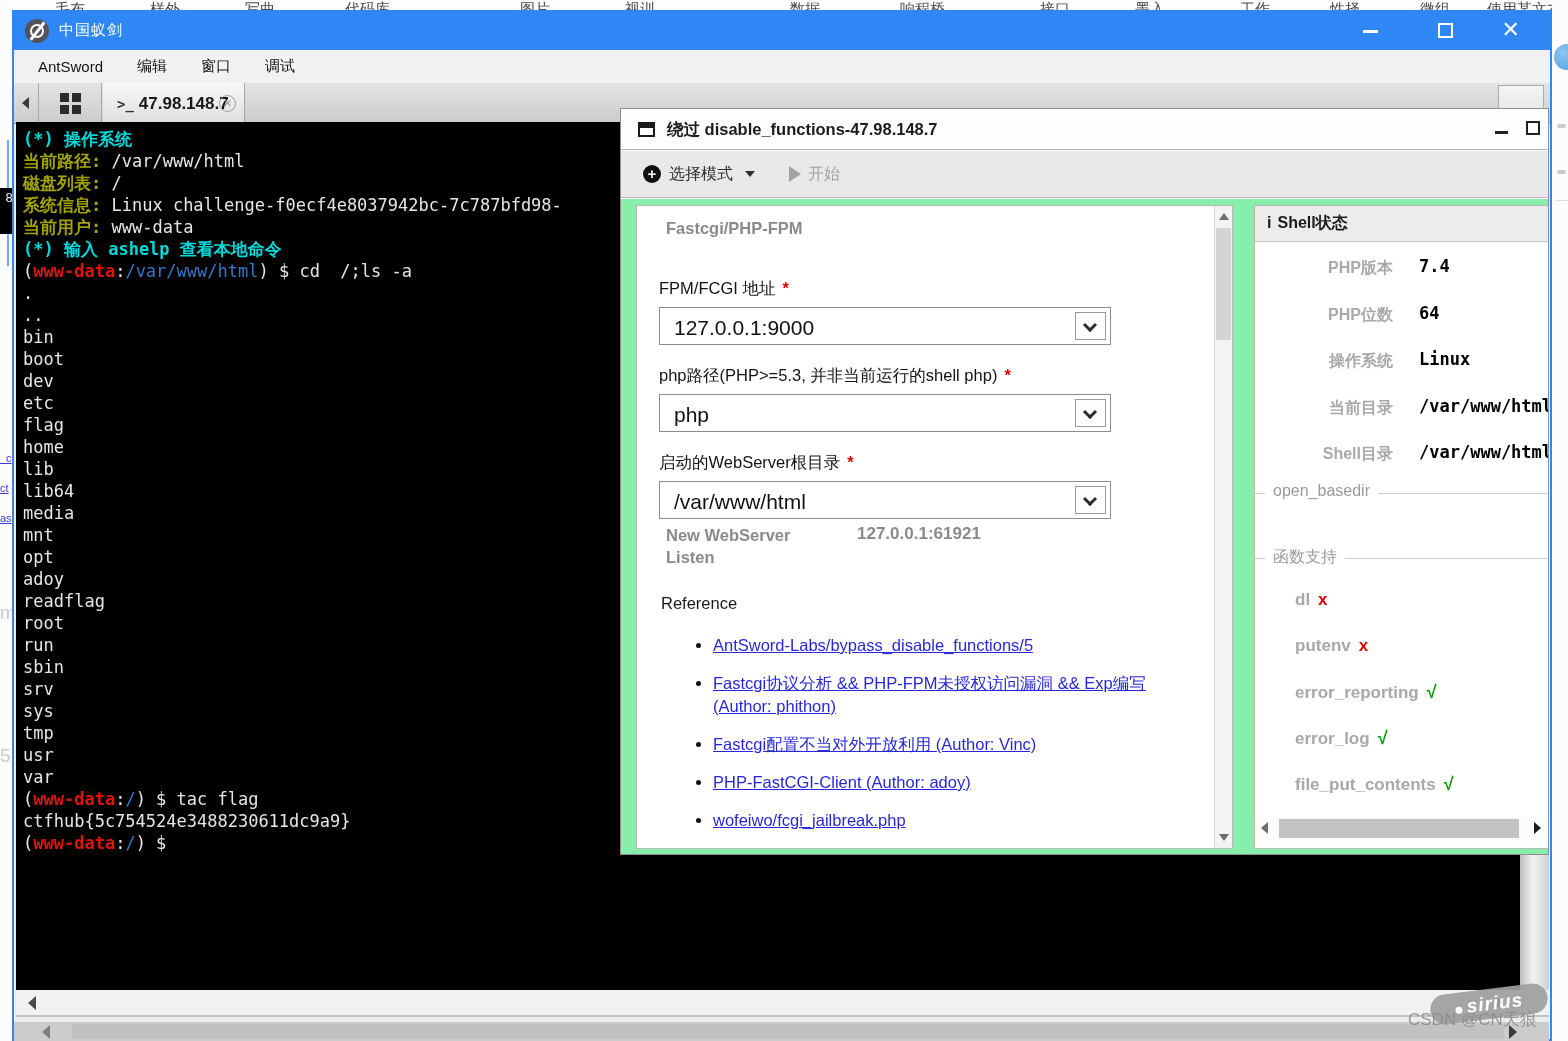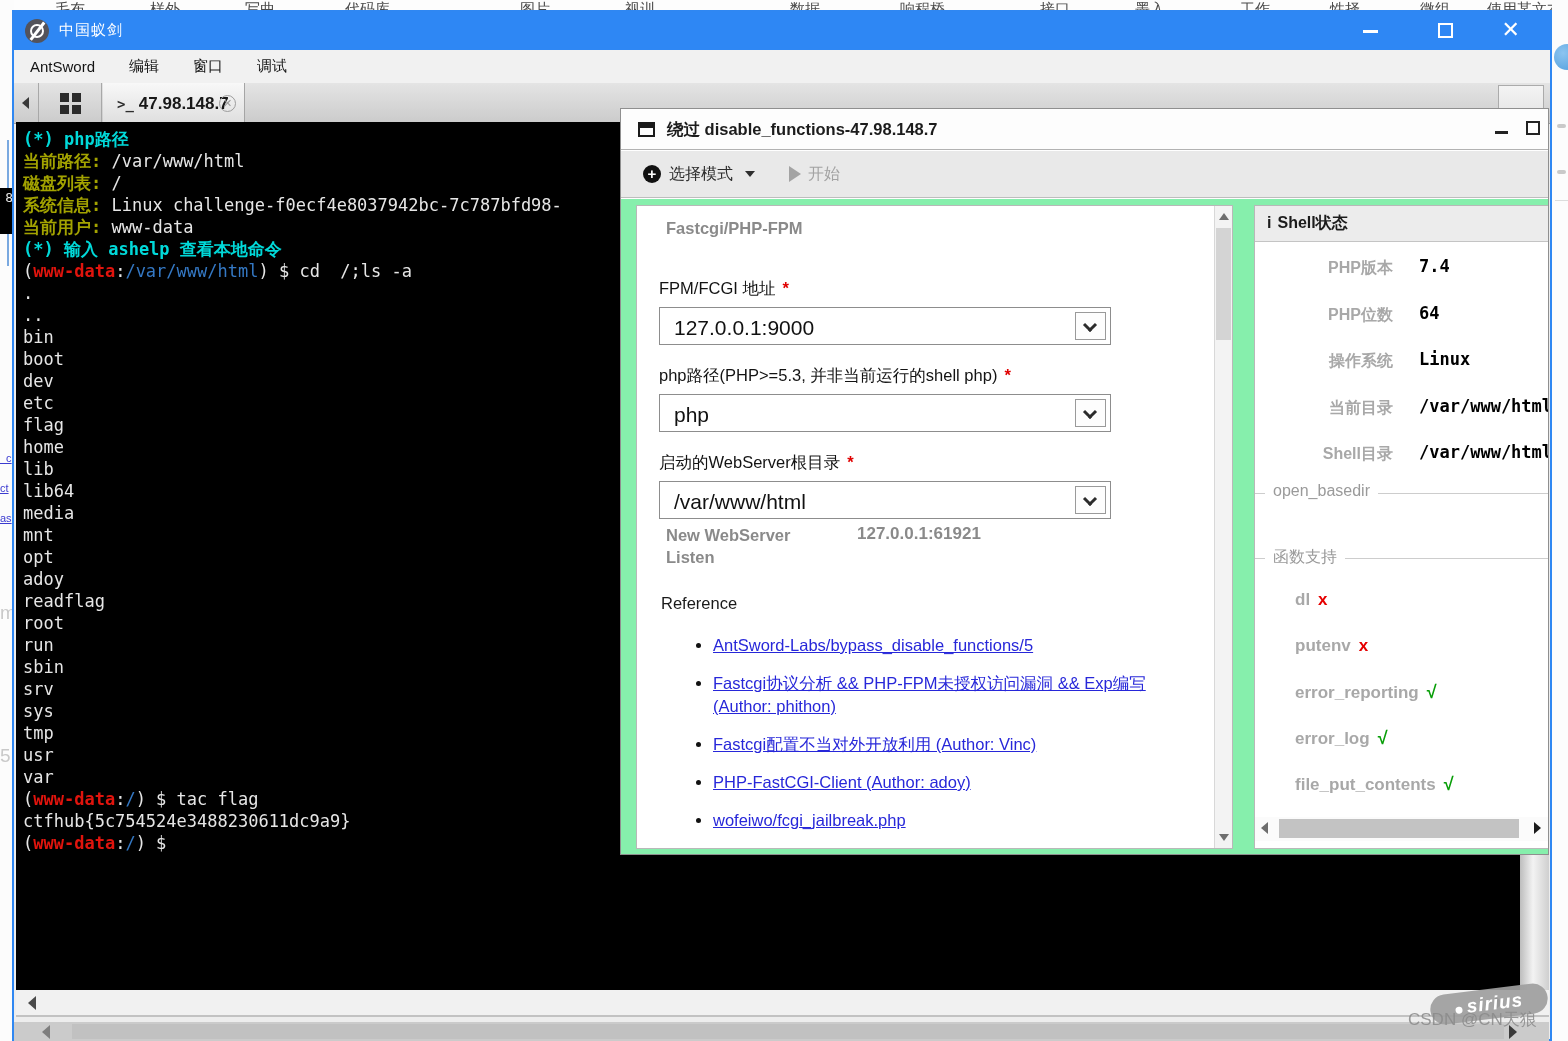--- a/index.html
+++ b/index.html
@@ -30,21 +30,21 @@
     background:#53535b; }
   #app-logo .ring { position:absolute; left:5px; top:5px; width:14px; height:14px; border:2.5px solid #fff;
     border-radius:50%; }
   #app-logo .slash { position:absolute; left:11px; top:1px; width:2.5px; height:22px; background:#fff;
     transform:rotate(38deg); }
   #app-title { position:absolute; left:45px; top:9px; color:#fff; font-size:15px; letter-spacing:1px; }
   .win-min { position:absolute; right:172px; top:18px; width:15px; height:3px; background:#fff; }
   .win-max { position:absolute; right:97px; top:11px; width:15px; height:15px; border:2px solid #fff; }
   .win-close { position:absolute; right:30px; top:5px; color:#fff; font-size:22px; font-weight:400; line-height:26px; }
   #menubar { position:relative; height:33px; background:#f1f1f1; display:flex; align-items:center;
-    padding-left:16px; gap:34px; font-size:15px; color:#141414; }
+    padding-left:24px; gap:34px; font-size:15px; color:#141414; }
   #tabbar { position:relative; height:41px; background:linear-gradient(#e4e4e4,#cbcbcb);
     border-bottom:1px solid #9a9a9a; }
   #tab-left-arrow { position:absolute; left:8px; top:14px; width:0; height:0;
     border-top:6px solid transparent; border-bottom:6px solid transparent; border-right:7px solid #3a3a3a; }
   #grid-btn { position:absolute; left:24px; top:0; width:64px; height:40px; border-left:1px solid #a8a8a8;
     border-right:1px solid #a8a8a8; }
   #grid-btn .sq { position:absolute; width:9px; height:9px; background:#2b2b2b; }
   #active-tab { position:absolute; left:89px; top:0; width:142px; height:41px;
     background:linear-gradient(#f8f8f8,#dedede); border-right:1px solid #a5a5a5; display:flex;
     align-items:center; padding-left:14px; }
@@ -234,21 +234,21 @@
       <span id="tab-label">47.98.148.7</span>
       <span id="tab-close">✕</span>
     </div>
     <div id="tabbar-right-btn">
         <div class="dot"></div>
       </div>
   </div>
 </div>
 
 <div class="abs" id="terminal">
-    <div class="t-line"><span class="c-cyan">(*) php路径</span></div>
+    <div class="t-line"><span class="c-cyan">(*) 操作系统</span></div>
     <div class="t-line"><span class="c-olive">当前路径: </span><span class="c-w">/var/www/html</span></div>
     <div class="t-line"><span class="c-olive">磁盘列表: </span><span class="c-w">/</span></div>
     <div class="t-line"><span class="c-olive">系统信息: </span><span class="c-w">Linux challenge-f0ecf4e8037942bc-7c787bfd98-</span></div>
     <div class="t-line"><span class="c-olive">当前用户: </span><span class="c-w">www-data</span></div>
     <div class="t-line"><span class="c-cyan">(*) 输入 ashelp 查看本地命令</span></div>
     <div class="t-line"><span class="c-w">(</span><span class="c-red">www-data</span><span class="c-w">:</span><span class="c-blue">/var/www/html</span><span class="c-w">) $ cd  /;ls -a</span></div>
     <div class="t-line"><span class="c-w">.</span></div>
     <div class="t-line"><span class="c-w">..</span></div>
     <div class="t-line"><span class="c-w">bin</span></div>
     <div class="t-line"><span class="c-w">boot</span></div>

